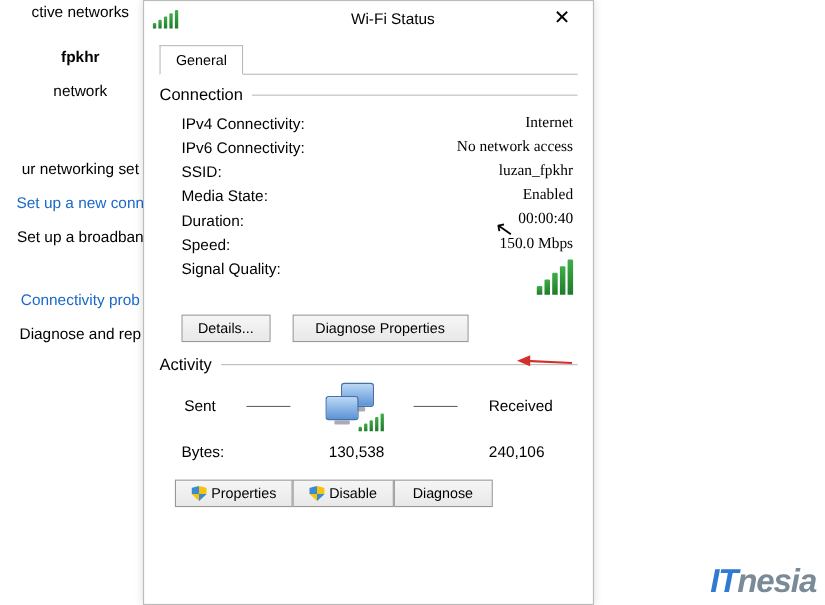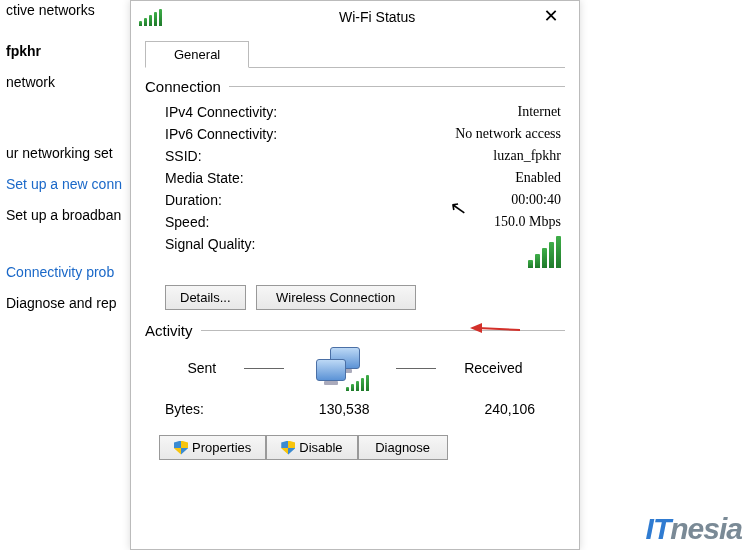--- a/index.html
+++ b/index.html
@@ -15,28 +15,28 @@
     position: relative;
   }
   .bg-page {
     position: absolute;
     left: 0; top: 0;
     width: 140px;
     padding-left: 6px;
     font-size: 14px;
     line-height: 1.5;
   }
-  .bg-page div { margin-bottom: 10px; white-space: nowrap; }
+  .bg-page div { margin-bottom: 10px; white-space: nowrap; text-align: center; }
   .bg-link { color: #1a68c8; }
   .network-name { font-weight: bold; margin-top: 20px; }
   .dialog {
     position: absolute;
     left: 130px;
     top: 0;
-    width: 450px;
+    width: 410px;
     height: 550px;
     background: #fff;
     border: 1px solid #bbb;
     box-shadow: 0 0 8px rgba(0,0,0,0.15);
   }
   .titlebar {
     display: flex;
     align-items: center;
     height: 32px;
     padding: 0 8px;
@@ -52,21 +52,21 @@
   }
   .client {
     padding: 8px 14px 14px 14px;
   }
   .tabstrip {
     display: flex;
     border-bottom: 1px solid #bbb;
     margin-bottom: 6px;
   }
   .tab {
-    padding: 5px 28px;
+    padding: 5px 14px;
     border: 1px solid #bbb;
     border-bottom: 1px solid #fff;
     background: #fff;
     margin-bottom: -1px;
     font-size: 13px;
   }
   .group-label {
     font-size: 15px;
     margin: 10px 0 6px 0;
     display: flex;
@@ -82,21 +82,21 @@
     display: flex;
     justify-content: space-between;
     padding: 3px 4px 3px 20px;
     font-size: 14px;
   }
   .kv-label {}
   .kv-value { text-align: right; font-family: Liberation Serif, serif; }
   .signal-row .kv-value { padding-top: 0; }
   .btnrow {
     display: flex;
-    gap: 10px;
+    gap: 20px;
     padding: 10px 0 4px 20px;
   }
   .btn {
     border: 1px solid #999;
     background: linear-gradient(#f6f6f6,#e8e8e8);
     padding: 4px 14px;
     font-size: 13px;
     min-width: 90px;
     text-align: center;
     display: inline-flex;
@@ -286,21 +286,21 @@
             <i></i>
             <i></i>
             <i></i>
             <i></i>
           </span>
       </span>
     </div>
 
     <div class="btnrow">
       <div class="btn small">Details...</div>
-      <div class="btn" style="min-width:160px">Wireless Connection</div>
+      <div class="btn" style="min-width:160px">Diagnose Properties</div>
     </div>
 
     <div class="group-label activity">
       <span>Activity</span>
     </div>
 
     <div class="activity-graphic">
       <span>Sent</span>
       <span class="dash"></span>
       <span class="monitors">

